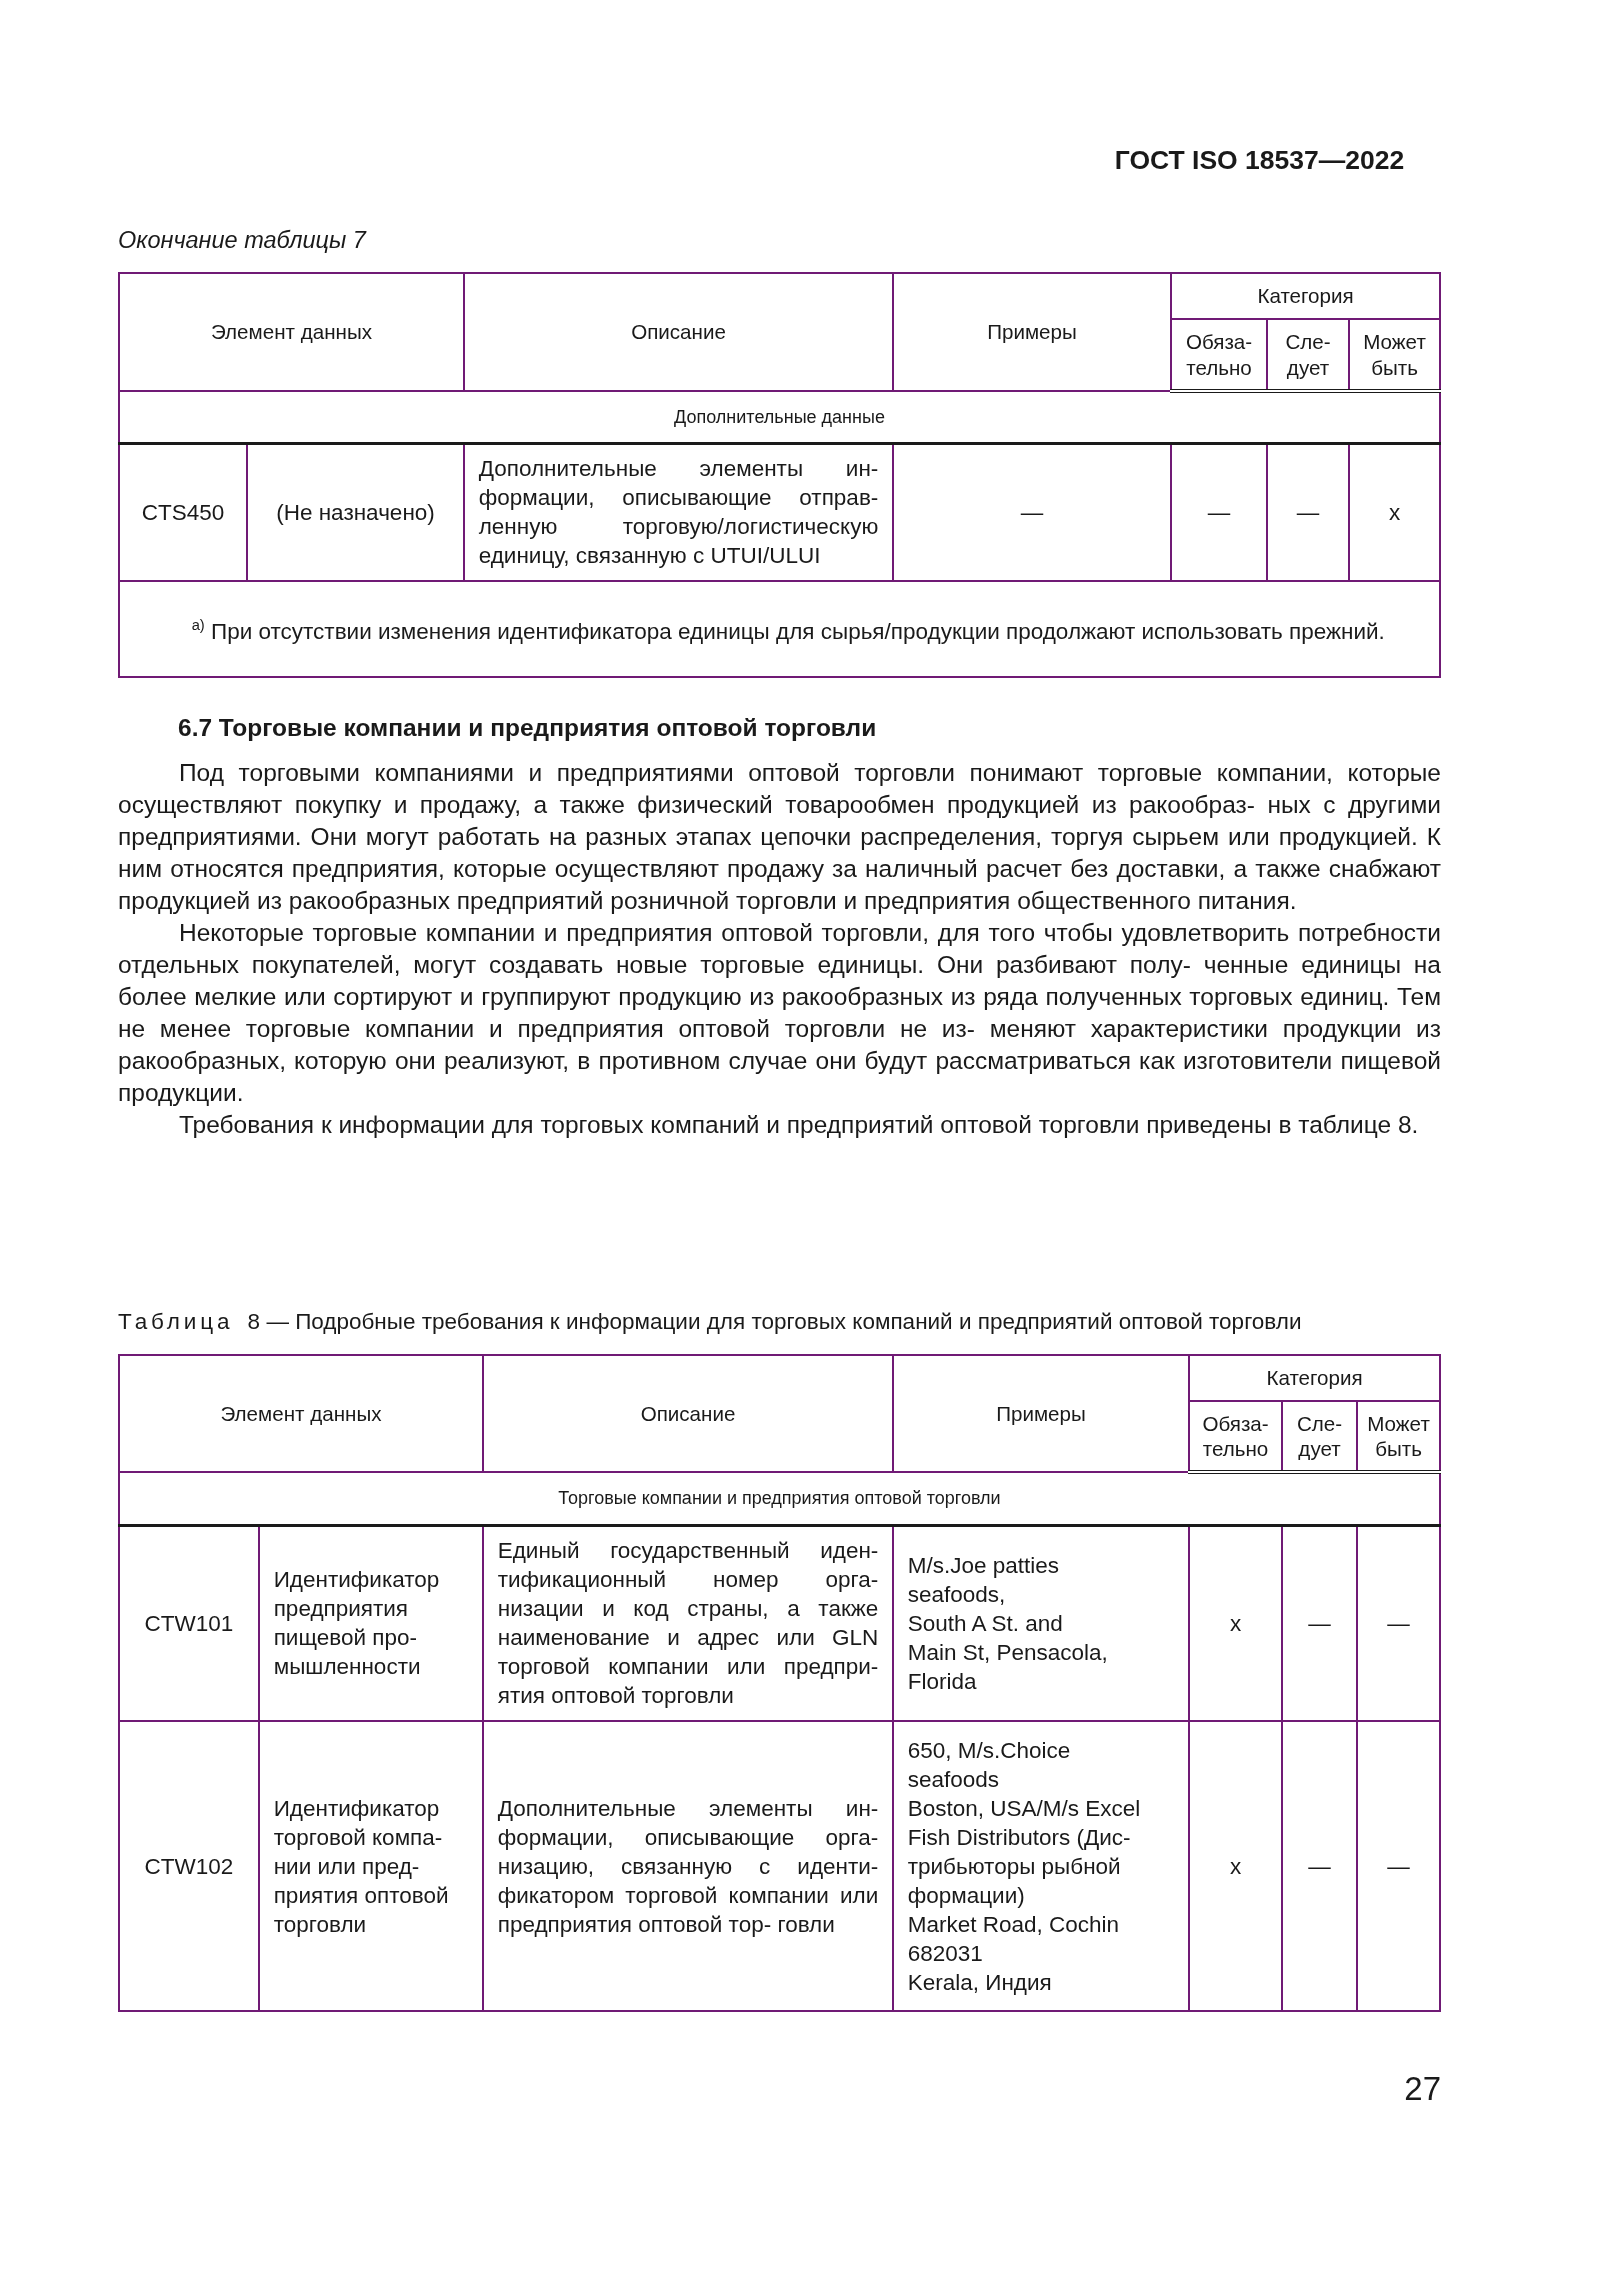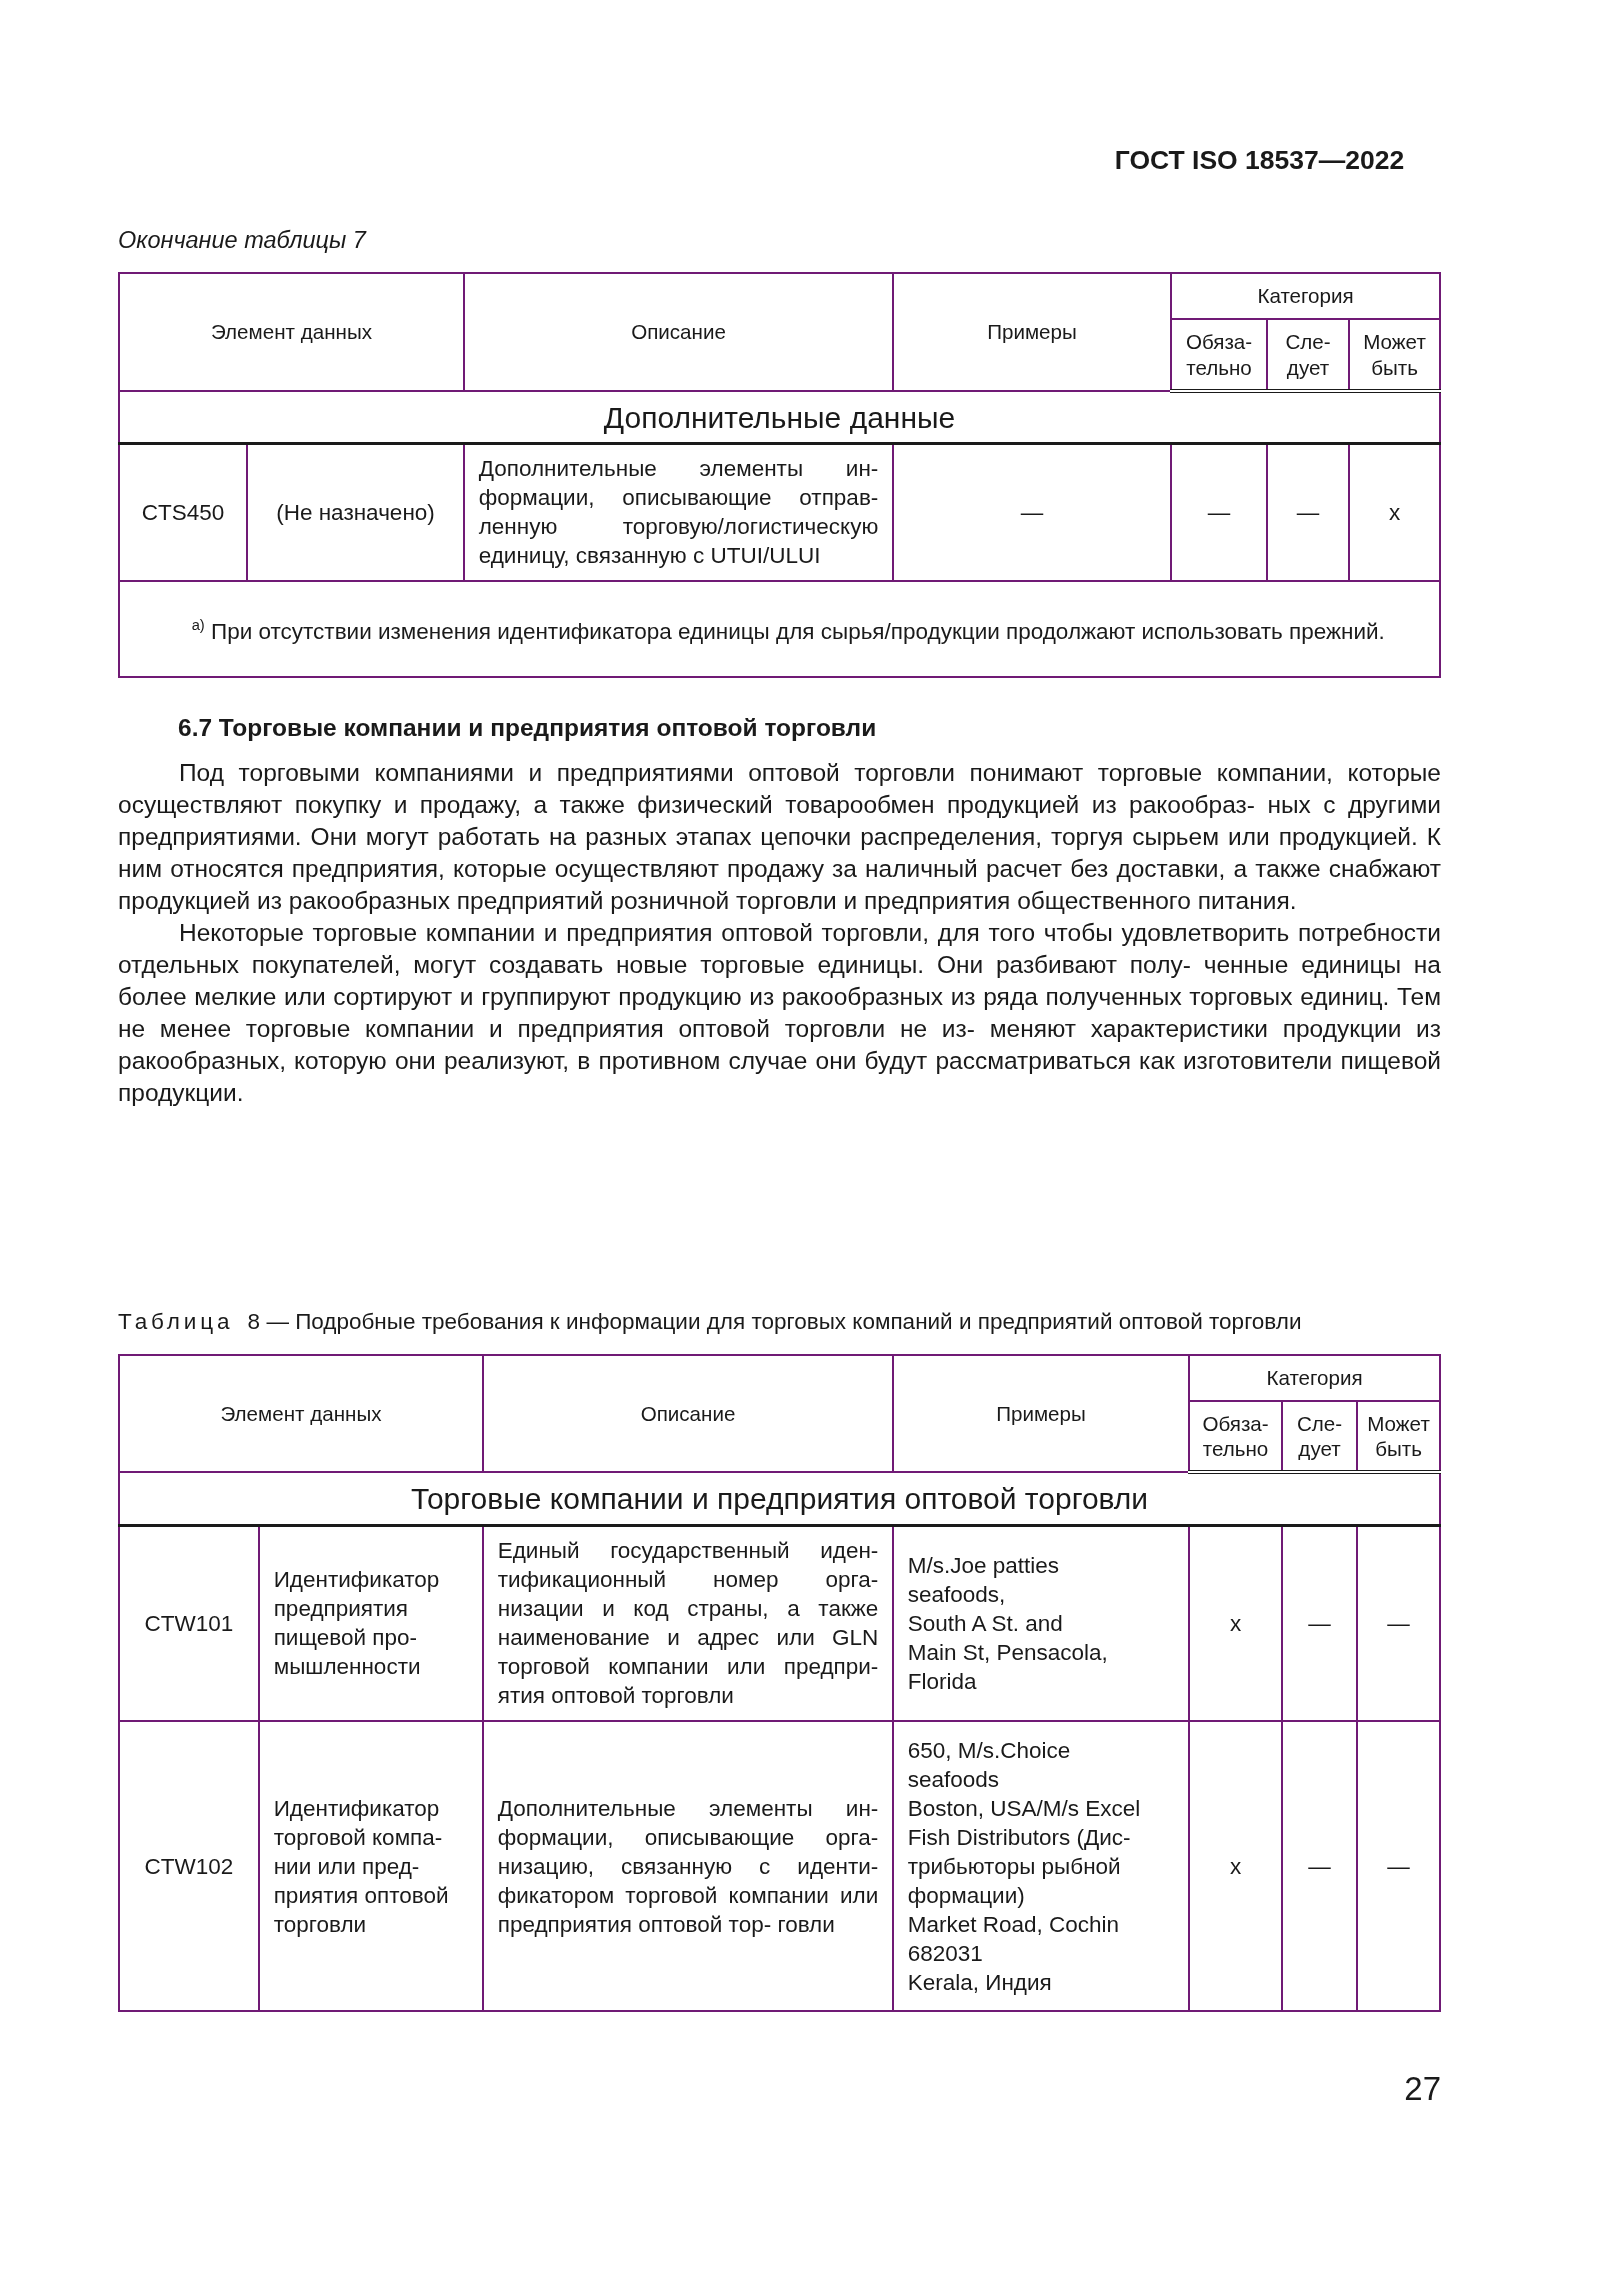--- a/index.html
+++ b/index.html
@@ -9,21 +9,21 @@
   .doc-id { left: 1078px; top: 145px; width: 363px; text-align: center; font-weight: bold; font-size: 26.5px; }
   .cont-label { left: 118px; top: 227px; font-style: italic; font-size: 23.5px; }
 
   table.grid { position: absolute; border-collapse: collapse; table-layout: fixed; }
   table.grid td { border: 2px solid #701a75; vertical-align: middle; font-size: 22.5px; line-height: 29px; }
   table.grid td.hdr { text-align: center; font-size: 20.6px; line-height: 25.5px; }
   table.grid tr.hdr-last td { border-bottom: 4.9px double #1a1a1a; }
   table.grid td.c { text-align: center; }
   table.grid td.j { text-align: justify; padding: 3.9px 13.7px; }
   table.grid td.l { text-align: left; padding: 3.9px 13.7px; }
-  table.grid td.section { text-align: center; font-size: 30px; }
+  table.grid td.section { text-align: center; font-size: 18px; }
   table.grid tr.thick td { border-top: 3.9px solid #1a1a1a; }
   table.grid { border: 2.9px solid #1a1a1a; }
   .footnote { padding: 5.9px 13.7px 7.8px 13.7px; text-align: justify; font-size: 21.6px; line-height: 31px; }
   .footnote sup { font-size: 14.7px; vertical-align: super; }
 
   .section-title { left: 178px; top: 714px; font-weight: bold; font-size: 24.5px; }
   .body-text { left: 118px; top: 757px; width: 1323px; font-size: 24.5px; line-height: 32px; text-align: justify; }
   .body-text p { text-indent: 61px; }
   .table-caption { left: 118px; top: 1309px; width: 1333px; font-size: 22.5px; }
   .table-caption .spaced { letter-spacing: 3.9px; }
@@ -76,20 +76,21 @@
     </td>
   </tr>
 </tbody>
   </table>
 
 <div class="abs section-title">6.7 Торговые компании и предприятия оптовой торговли</div>
 
 <div class="abs body-text">
   <p>Под торговыми компаниями и предприятиями оптовой торговли понимают торговые компании, которые осуществляют покупку и продажу, а также физический товарообмен продукцией из ракообраз- ных с другими предприятиями. Они могут работать на разных этапах цепочки распределения, торгуя сырьем или продукцией. К ним относятся предприятия, которые осуществляют продажу за наличный расчет без доставки, а также снабжают продукцией из ракообразных предприятий розничной торговли и предприятия общественного питания.</p>
   <p>Некоторые торговые компании и предприятия оптовой торговли, для того чтобы удовлетворить потребности отдельных покупателей, могут создавать новые торговые единицы. Они разбивают полу- ченные единицы на более мелкие или сортируют и группируют продукцию из ракообразных из ряда полученных торговых единиц. Тем не менее торговые компании и предприятия оптовой торговли не из- меняют характеристики продукции из ракообразных, которую они реализуют, в противном случае они будут рассматриваться как изготовители пищевой продукции.</p>
+  <p>Требования к информации для торговых компаний и предприятий оптовой торговли приведены в таблице 8.</p>
 </div>
 
 <div class="abs table-caption">
   <span class="spaced">Таблица</span>
   <span style="margin-left:7.8px;">8</span>
   <span>— Подробные требования к информации для торговых компаний и предприятий оптовой торговли</span>
 </div>
 
 <table class="grid" style="left:118px; top:1354px; width:1322px;">
   <colgroup>

